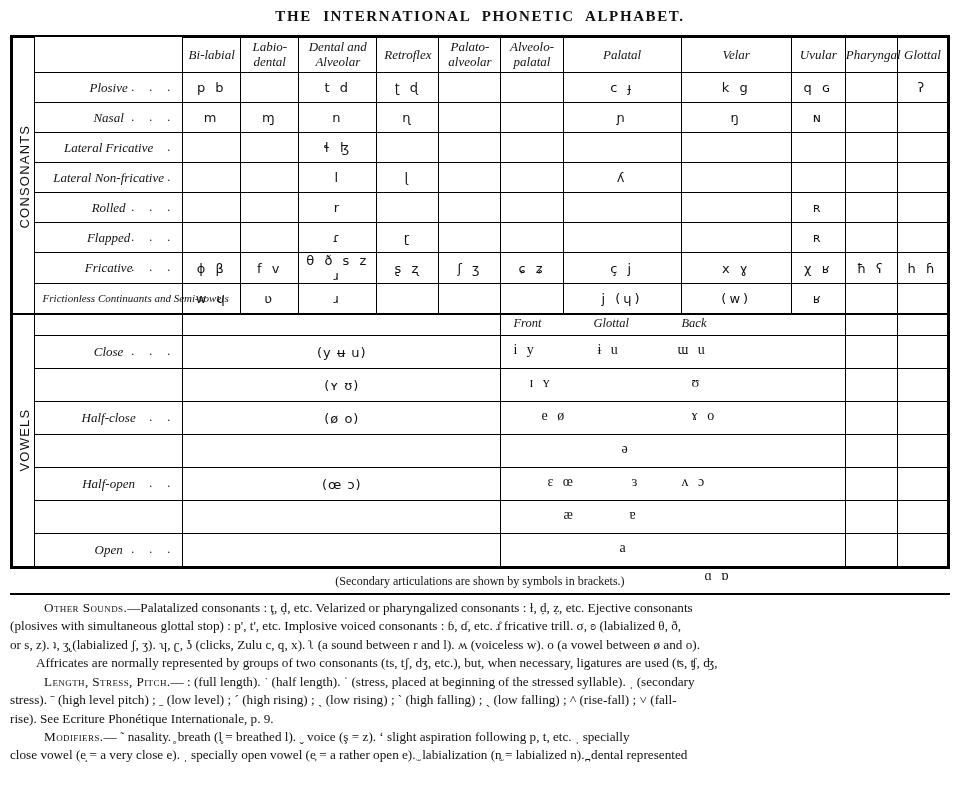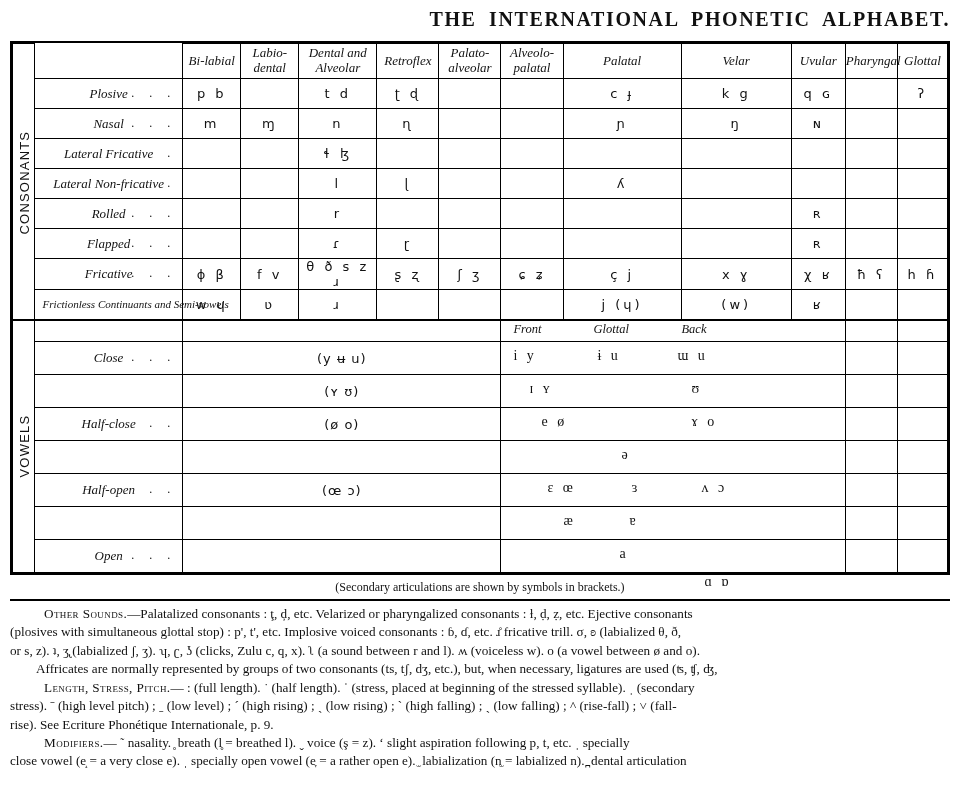--- a/index.html
+++ b/index.html
@@ -15,23 +15,23 @@
     overflow: hidden;
   }
   .page {
     position: relative;
     width: 960px;
     height: 788px;
     box-sizing: border-box;
     padding: 0 10px;
   }
   .title {
-    text-align: right;
+    text-align: center;
     font-family: "Liberation Serif", serif;
-    font-size: 20px;
+    font-size: 15px;
     font-weight: bold;
     letter-spacing: 1.6px;
     word-spacing: 6px;
     margin: 8px 0 10px 0;
   }
   .chart-outer {
     border-top: 2px solid #000;
     border-bottom: 2px solid #000;
     border-left: 2px solid #000;
     border-right: 2px solid #000;
@@ -397,21 +397,21 @@
       <tr class="vrow">
         <td class="rowlabel">
           <span>Half-open</span>
           <span class="dots">.  .</span>
         </td>
         <td colspan="5" class="sym" style="letter-spacing:1px;">(œ ɔ)</td>
         <td colspan="4" class="vcell">
           <div style="position:relative;height:26px;padding-left:24px;">
             <span class="v-abs" style="left:46px;top:3px;letter-spacing:3px;">ɛ œ</span>
             <span class="v-abs" style="left:130px;top:3px;">ɜ</span>
-            <span class="v-abs" style="left:200px;top:3px;letter-spacing:3px;">ʌ ɔ</span>
+            <span class="v-abs" style="left:180px;top:3px;letter-spacing:3px;">ʌ ɔ</span>
           </div>
         </td>
         <td></td>
         <td></td>
       </tr>
 
       <tr class="vrow">
         <td class="rowlabel">
           <span></span>
         </td>
@@ -457,17 +457,17 @@
     <p><span>or s, z).   ʇ, ʒ̢ (labialized ʃ, ʒ).   ʮ, ʗ, ʖ (clicks, Zulu c, q, x).   ʅ (a sound between r and l).   ʍ (voiceless w).   ᴏ (a vowel between ø and o).</span></p>
     <p class="ind"><span>Affricates are normally represented by groups of two consonants (ts, tʃ, dʒ, etc.), but, when necessary, ligatures are used (ʦ, ʧ, ʤ,</span></p>
     <p class="ind">
       <span class="sc">Length, Stress, Pitch.</span><span>— : (full length).   ˙ (half length).   ˈ (stress, placed at beginning of the stressed syllable).   ˌ (secondary</span>
     </p>
     <p><span>stress).   ˉ (high level pitch) ;   ˍ (low level) ;   ´ (high rising) ;   ˏ (low rising) ;   ˋ (high falling) ;   ˎ (low falling) ; ^ (rise-fall) ;   ˅ (fall-</span></p>
     <p><span>rise).   See Ecriture Phonétique Internationale, p. 9.</span></p>
     <p class="ind">
       <span class="sc">Modifiers.</span><span>— ˜ nasality.   ̥ breath (l̥ = breathed l).   ˬ voice (ş = z).   ʻ slight aspiration following p, t, etc.   ˌ specially</span>
     </p>
-    <p><span>close vowel (e̝ = a very close e).   ˌ specially open vowel (e̞ = a rather open e).   ̫ labialization (n̫ = labialized n).   ̪ dental articulation</span></p>
+    <p><span>close vowel (e̝ = a very close e).   ˌ specially open vowel (e̞ = a rather open e).   ̫ labialization (n̫ = labialized n).   ̪ dental represented</span></p>
 
   </div>
 
 </div>
 
 </body></html>

